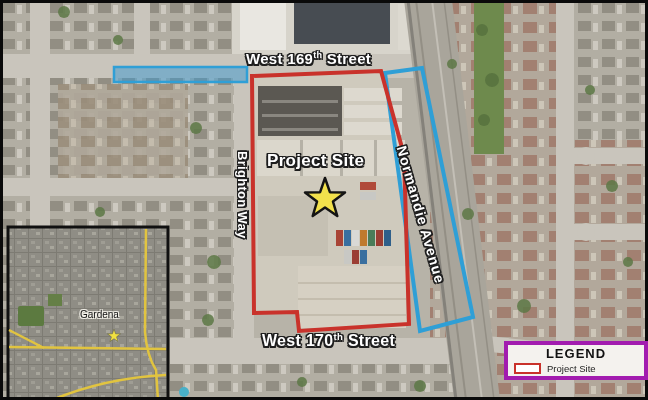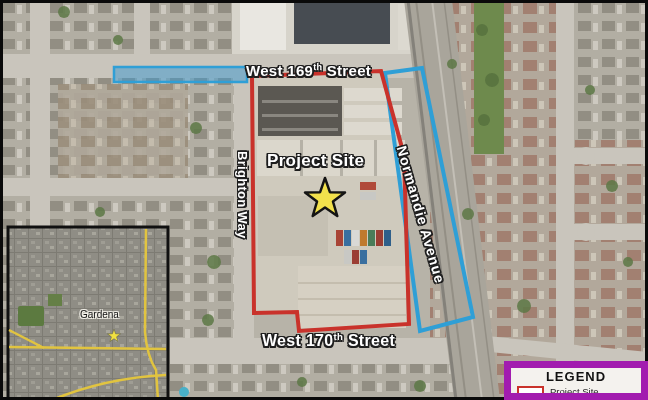--- a/index.html
+++ b/index.html
@@ -10,32 +10,32 @@
   #stage svg{position:absolute;left:0;top:0;}
   .maplabel{
     position:absolute;color:#fff;font-weight:bold;white-space:nowrap;
     text-shadow:-1.5px -1.5px 0 #1e1e1e,1.5px -1.5px 0 #1e1e1e,
                 -1.5px 1.5px 0 #1e1e1e,1.5px 1.5px 0 #1e1e1e,
                 -1.5px 0 0 #1e1e1e,1.5px 0 0 #1e1e1e,
                 0 -1.5px 0 #1e1e1e,0 1.5px 0 #1e1e1e;
     letter-spacing:.3px;
   }
   .maplabel sup{font-size:60%;vertical-align:super;}
-  #lbl-169{left:246px;top:62px;font-size:15px;}
+  #lbl-169{left:246px;top:50px;font-size:15px;}
   #lbl-170{left:262px;top:331px;font-size:16px;}
   #lbl-project{left:267px;top:151px;font-size:17px;}
   #lbl-brighton{left:250px;top:151px;font-size:13px;transform:rotate(90deg);transform-origin:0 0;}
   #lbl-normandie{left:409px;top:144px;font-size:14px;transform:rotate(74deg);transform-origin:0 0;letter-spacing:1px;}
   #lbl-gardena{
     position:absolute;left:80px;top:309px;font-size:10px;font-weight:normal;color:#151515;
     text-shadow:-1px -1px 0 #f4f2ea,1px -1px 0 #f4f2ea,-1px 1px 0 #f4f2ea,1px 1px 0 #f4f2ea;
   }
   #legend{
-    position:absolute;left:504px;top:361px;width:144px;height:39px;
-    background:#f4f2ee;border:7px solid #a21caf;box-sizing:border-box;
+    position:absolute;left:504px;top:341px;width:144px;height:39px;
+    background:#f4f2ee;border:4px solid #a21caf;box-sizing:border-box;
     padding:1px 0 0 6px;overflow:hidden;
   }
   #legend .lg-title{font-size:13px;font-weight:bold;color:#111;text-align:center;letter-spacing:1px;margin:0 6px 2px 0;}
   .lg-row{display:flex;align-items:center;margin-bottom:2px;}
   .lg-swatch{width:23px;height:7px;border:2.5px solid #000;margin-right:6px;flex:0 0 auto;}
   .lg-label{font-size:9.5px;color:#222;}
 </style>
 </head>
 <body>
 

